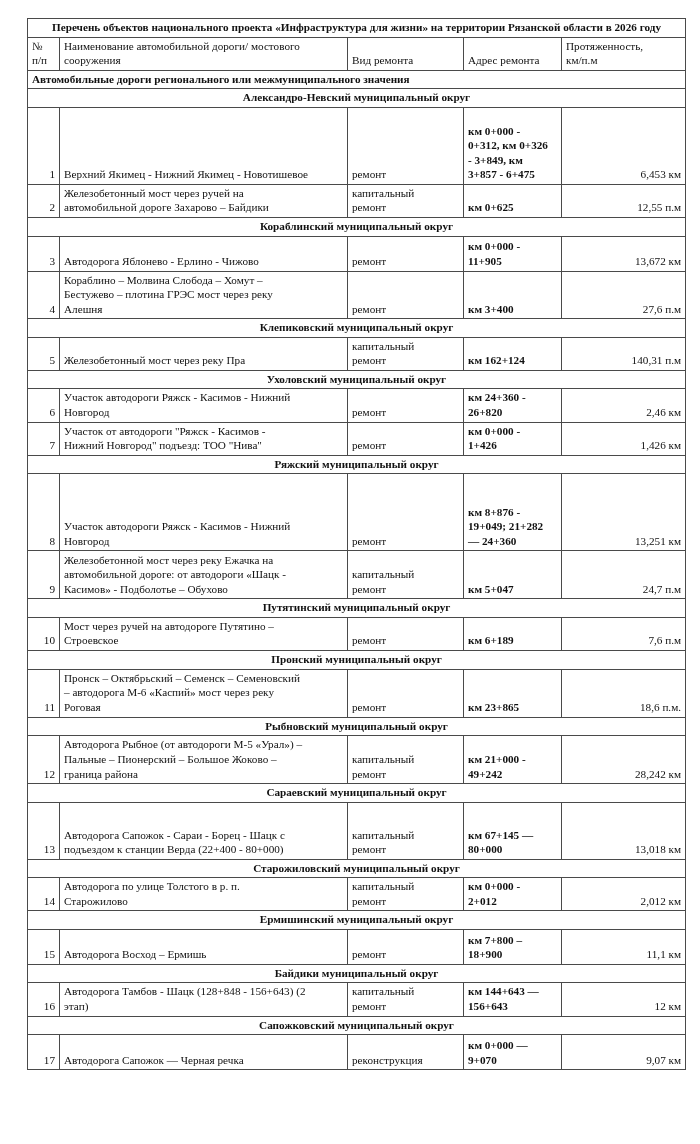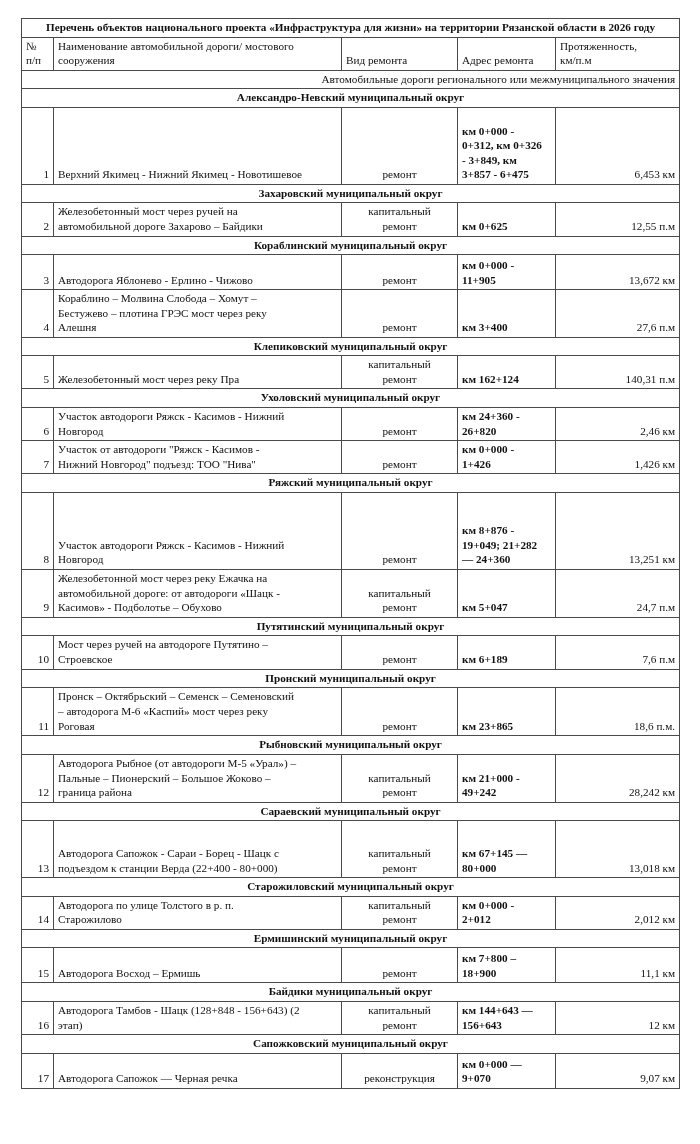--- a/index.html
+++ b/index.html
@@ -12,21 +12,21 @@
     height: 1144px;
     font-family: "Liberation Serif", "DejaVu Serif", serif;
     color: #111111;
     -webkit-font-smoothing: none;
   }
   #page {
     position: relative;
     width: 564px;
     height: 1144px;
     box-sizing: border-box;
-    padding: 18px 21px 16px 21px;
+    padding: 18px 21px 16px 27px;
   }
   table.doc-table {
     width: 658px;
     border-collapse: collapse;
     table-layout: fixed;
     border: 1.6px solid #3b3b3b;
   }
   table.doc-table td {
     border: 1.1px solid #4a4a4a;
     vertical-align: bottom;
@@ -50,40 +50,40 @@
     padding: 9px 14px 9px 14px;
     border: 1.1px solid #4a4a4a;
   }
   td.hdr {
     vertical-align: bottom;
     font-size: 11.2px;
     line-height: 1.30;
     padding: 3px 4px 3px 5px;
   }
   td.section-cat {
-    text-align: right;
+    text-align: left;
     vertical-align: middle;
-    font-weight: normal;
+    font-weight: bold;
     font-size: 11.2px;
     padding: 4px 4px 4px 4px;
   }
   td.section-district {
     text-align: center;
     vertical-align: middle;
     font-weight: bold;
     font-size: 11.8px;
     padding: 2px 4px 3px 4px;
   }
   td.num {
     text-align: right;
     padding-right: 3px;
     padding-left: 1px;
   }
   td.name   { text-align: left; }
-  td.rtype  { text-align: center; }
+  td.rtype  { text-align: left; }
   td.addr   { text-align: left; font-weight: bold; }
   td.len    { text-align: right; padding-right: 6px; }
   .nowrapcell { white-space: pre-line; }
 </style>
 </head>
 <body>
 
 <div id="page">
   <table class="doc-table">
     <colgroup>
@@ -116,23 +116,20 @@
         <tr style="height: 77px;">
           <td class="num nowrapcell">1</td>
           <td class="name nowrapcell">Верхний Якимец - Нижний Якимец - Новотишевое</td>
           <td class="rtype nowrapcell">ремонт</td>
           <td class="addr nowrapcell">км 0+000 -
 0+312, км 0+326
 - 3+849, км
 3+857 - 6+475</td>
           <td class="len nowrapcell">6,453 км</td>
         </tr>
-        <tr>
-          <td class="section-district" colspan="5">Захаровский муниципальный округ</td>
-        </tr>
         <tr style="height: 30px;">
           <td class="num nowrapcell">2</td>
           <td class="name nowrapcell">Железобетонный мост через ручей на
 автомобильной дороге Захарово – Байдики</td>
           <td class="rtype nowrapcell">капитальный
 ремонт</td>
           <td class="addr nowrapcell">км 0+625</td>
           <td class="len nowrapcell">12,55 п.м</td>
         </tr>
         <tr>

